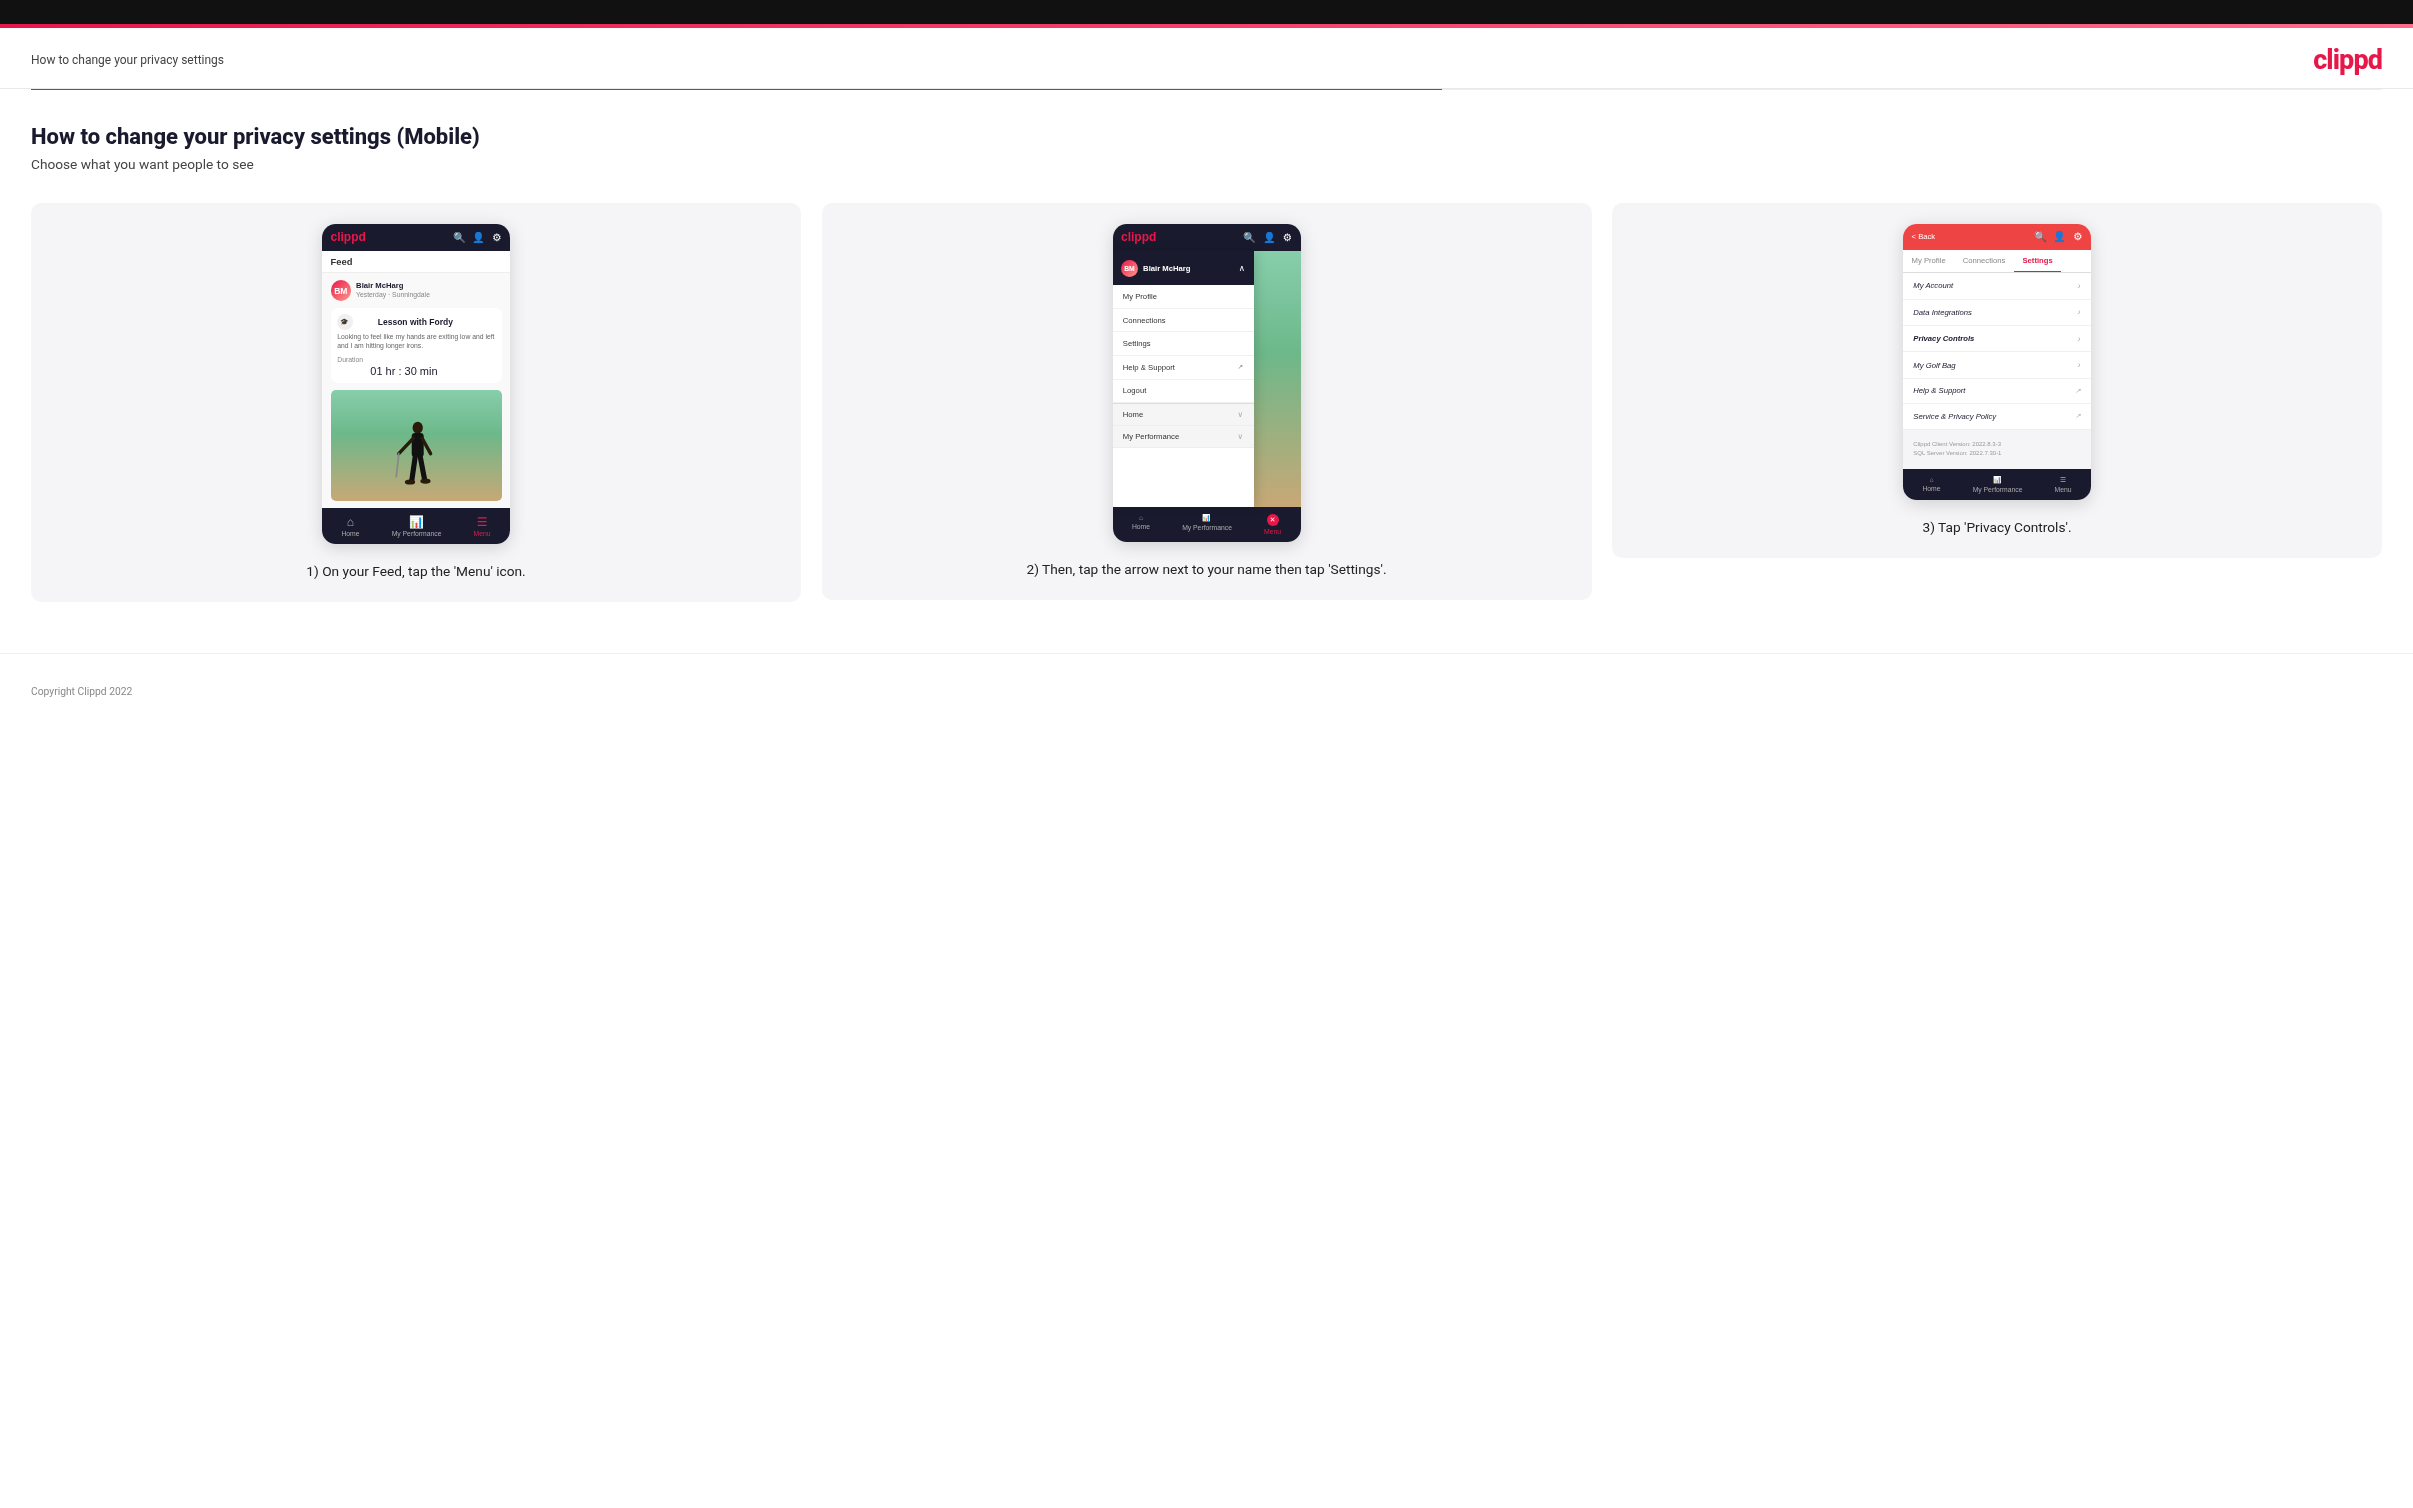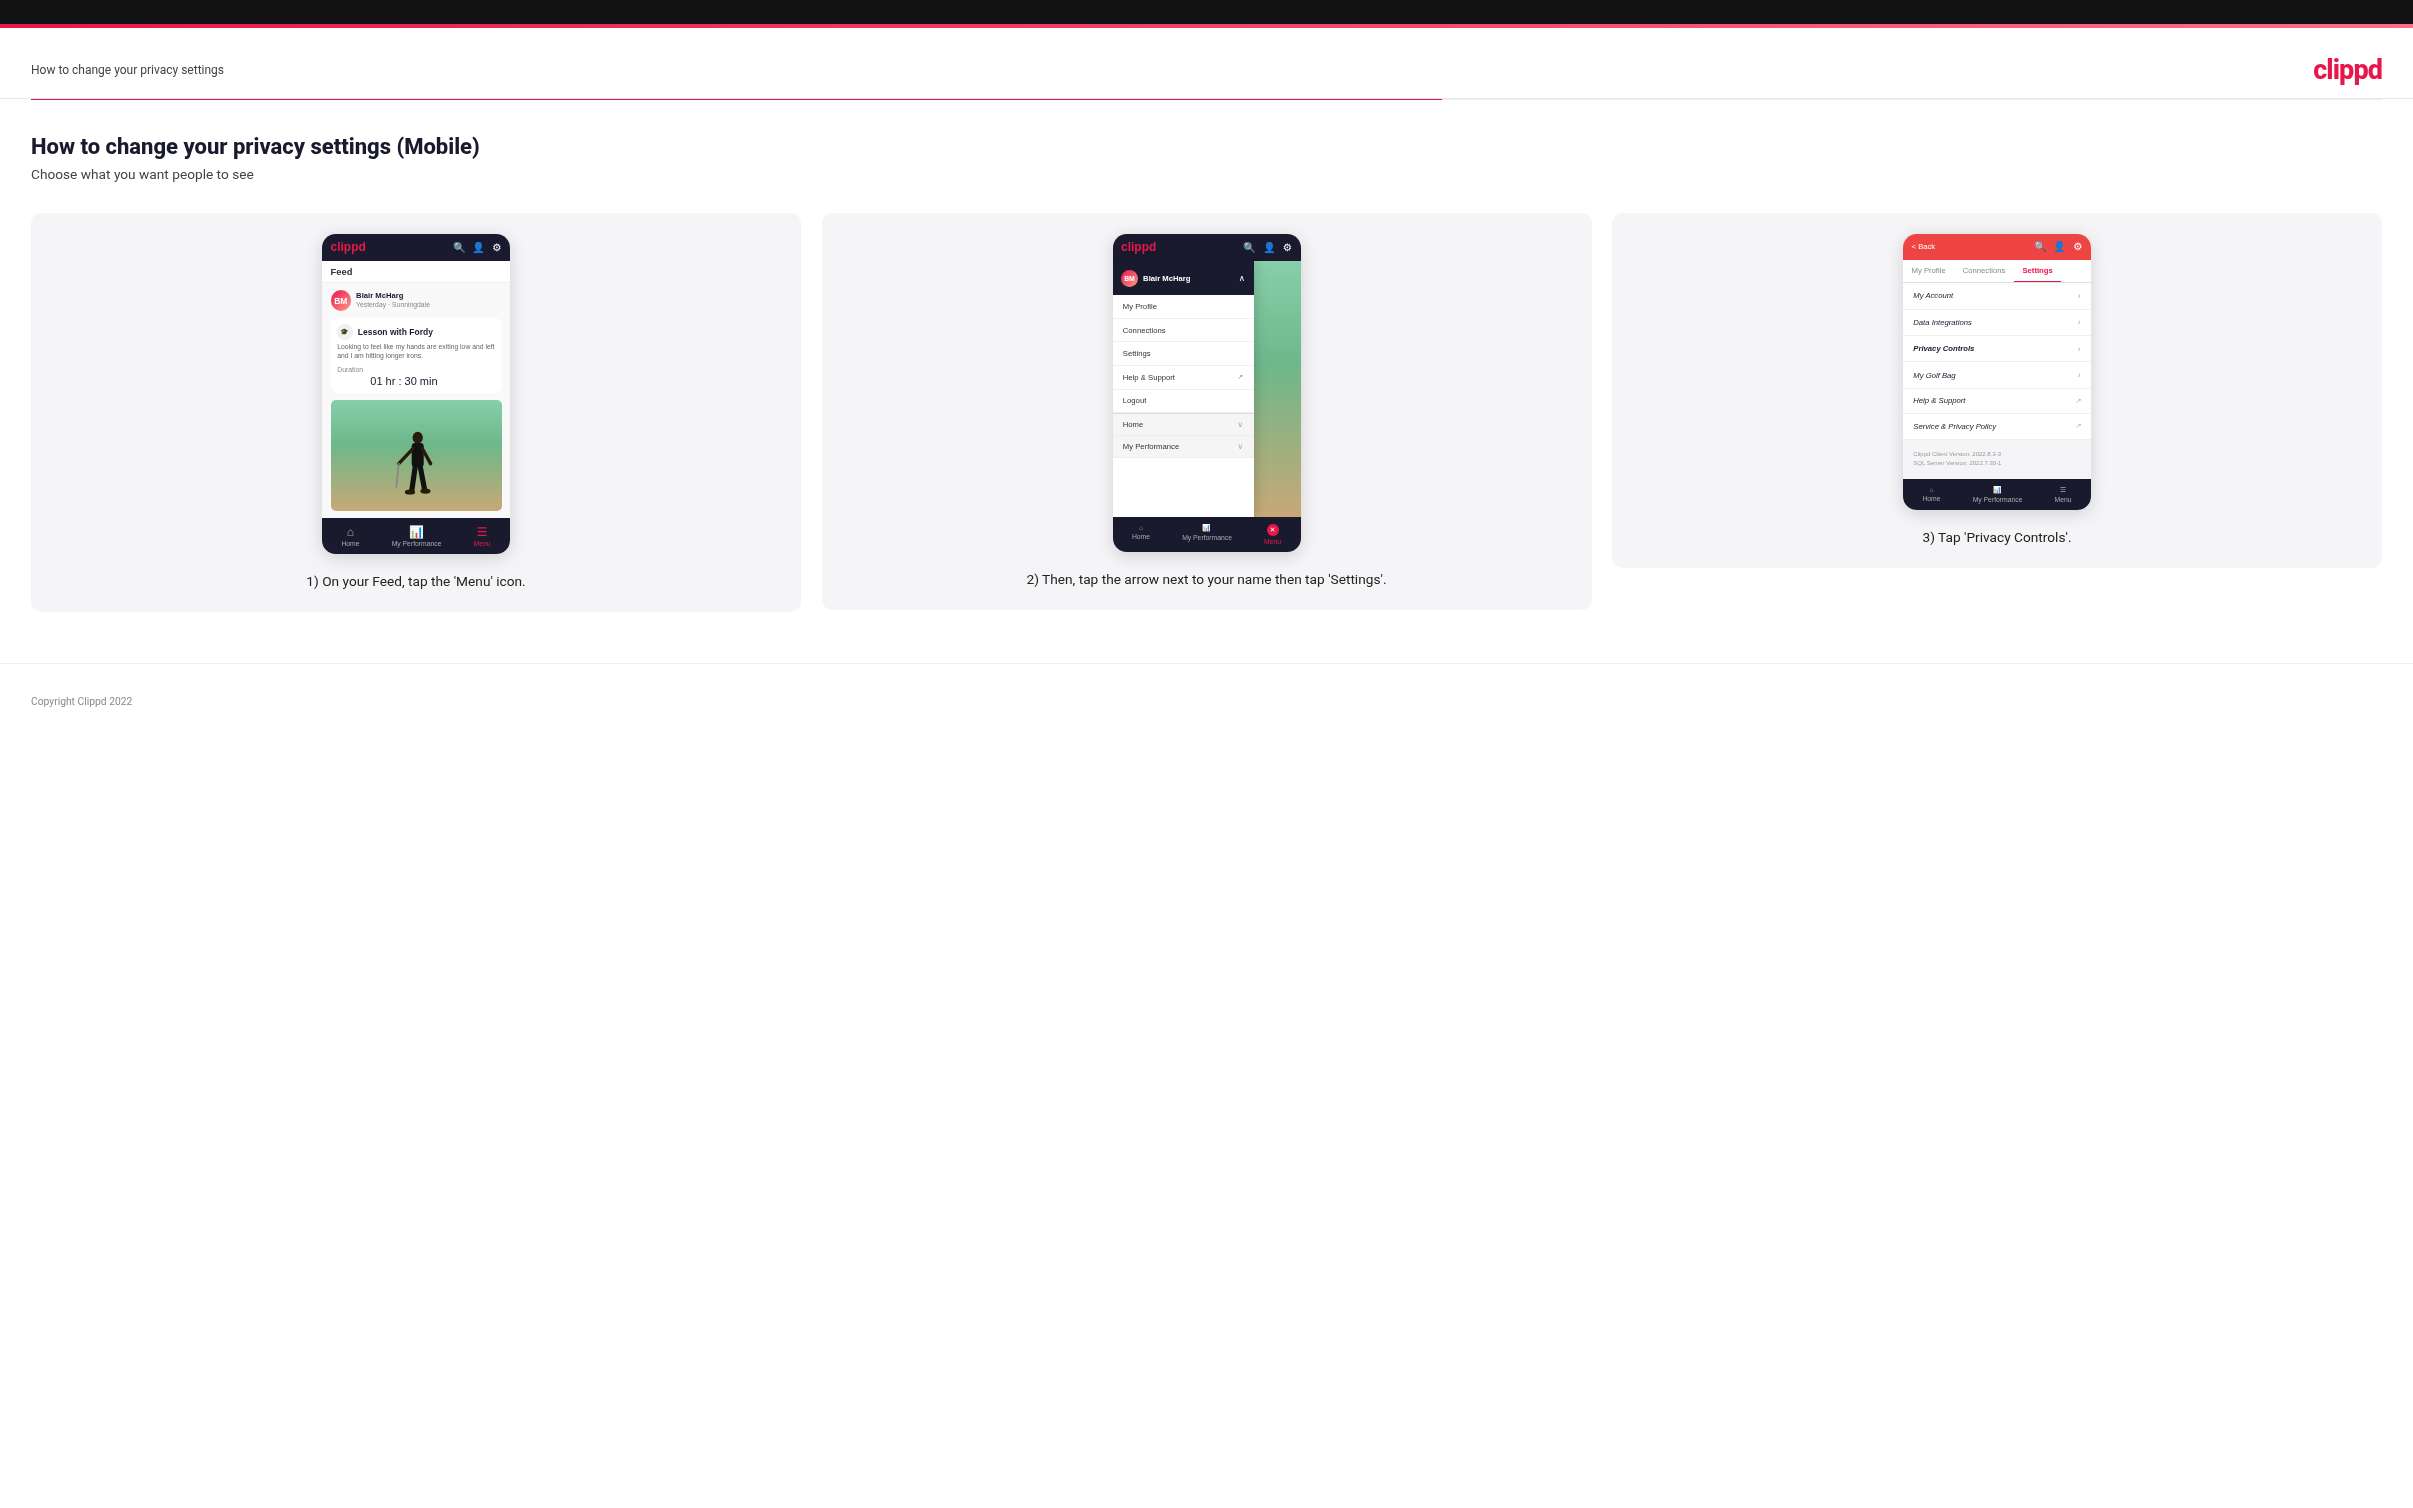--- a/index.html
+++ b/index.html
@@ -23,21 +23,20 @@
       width: 100%;
     }
 
     
     .header {
       display: flex;
       align-items: center;
       justify-content: space-between;
       padding: 15.4px 31px 12px 31px;
       border-bottom: 0.9px solid #e8e8e8;
-      margin-top: 10px;
     }
 
     .header-title {
       font-size: 12px;
       color: #444;
     }
 
     .logo {
       font-size: 27px;
       font-weight: 800;
@@ -174,21 +173,21 @@
     .m1-lesson-icon {
       width: 15.4px;
       height: 15.4px;
       border-radius: 50%;
       background: #f0f0f0;
       display: flex;
       align-items: center;
       justify-content: center;
       font-size: 6.8px;
     }
-    .m1-lesson-title { font-size: 8.5px; font-weight: 700; color: #1a1a2e; }
+    .m1-lesson-title { font-size: 8.5px; font-weight: 700; color: #1a1a2e; margin-left: 20px; }
     .m1-lesson-desc { font-size: 6.8px; color: #666; line-height: 1.3; margin-bottom: 5.1px; }
     .m1-duration-label { font-size: 6.8px; color: #888; margin-bottom: 1.7px; }
     .m1-duration-value { font-size: 11px; font-weight: 400; color: #1a1a2e; margin-left: 33px; }
     .m1-golf-img {
       width: 100%;
       height: 111px;
       background: linear-gradient(180deg, #87CEAB 0%, #6db88a 40%, #c8a876 100%);
       border-radius: 5.1px;
       margin-top: 6.8px;
       position: relative;

